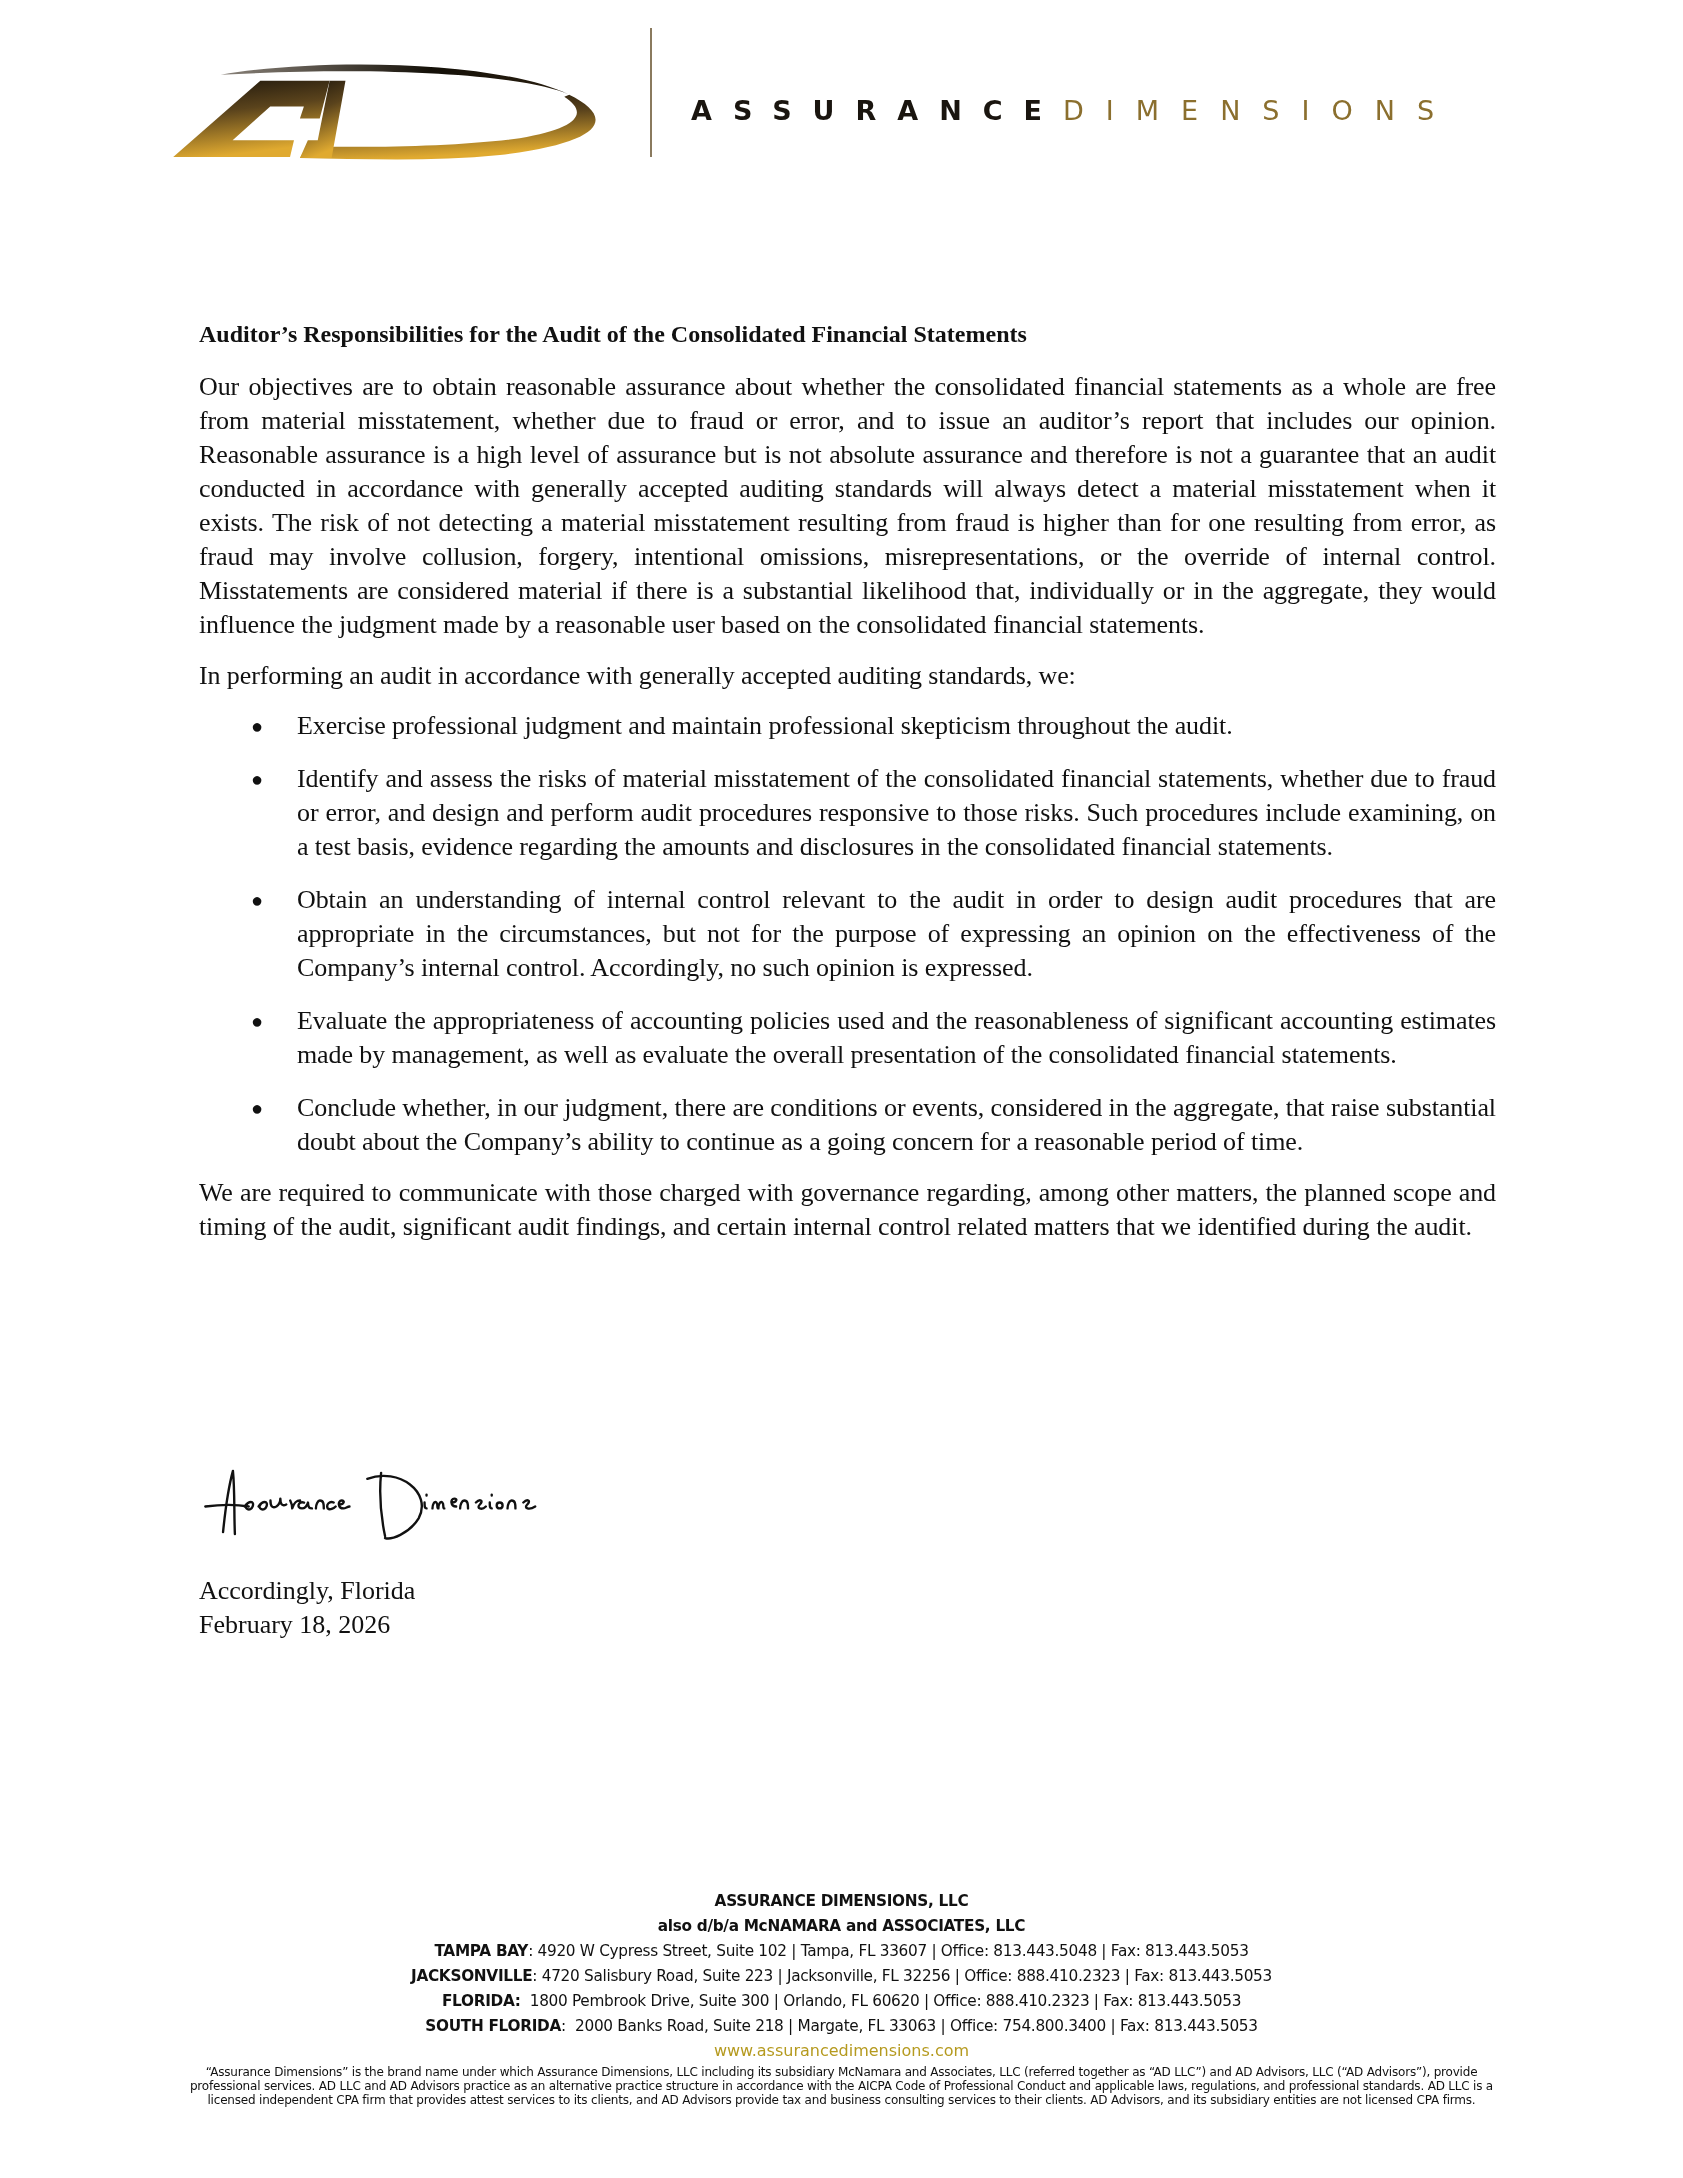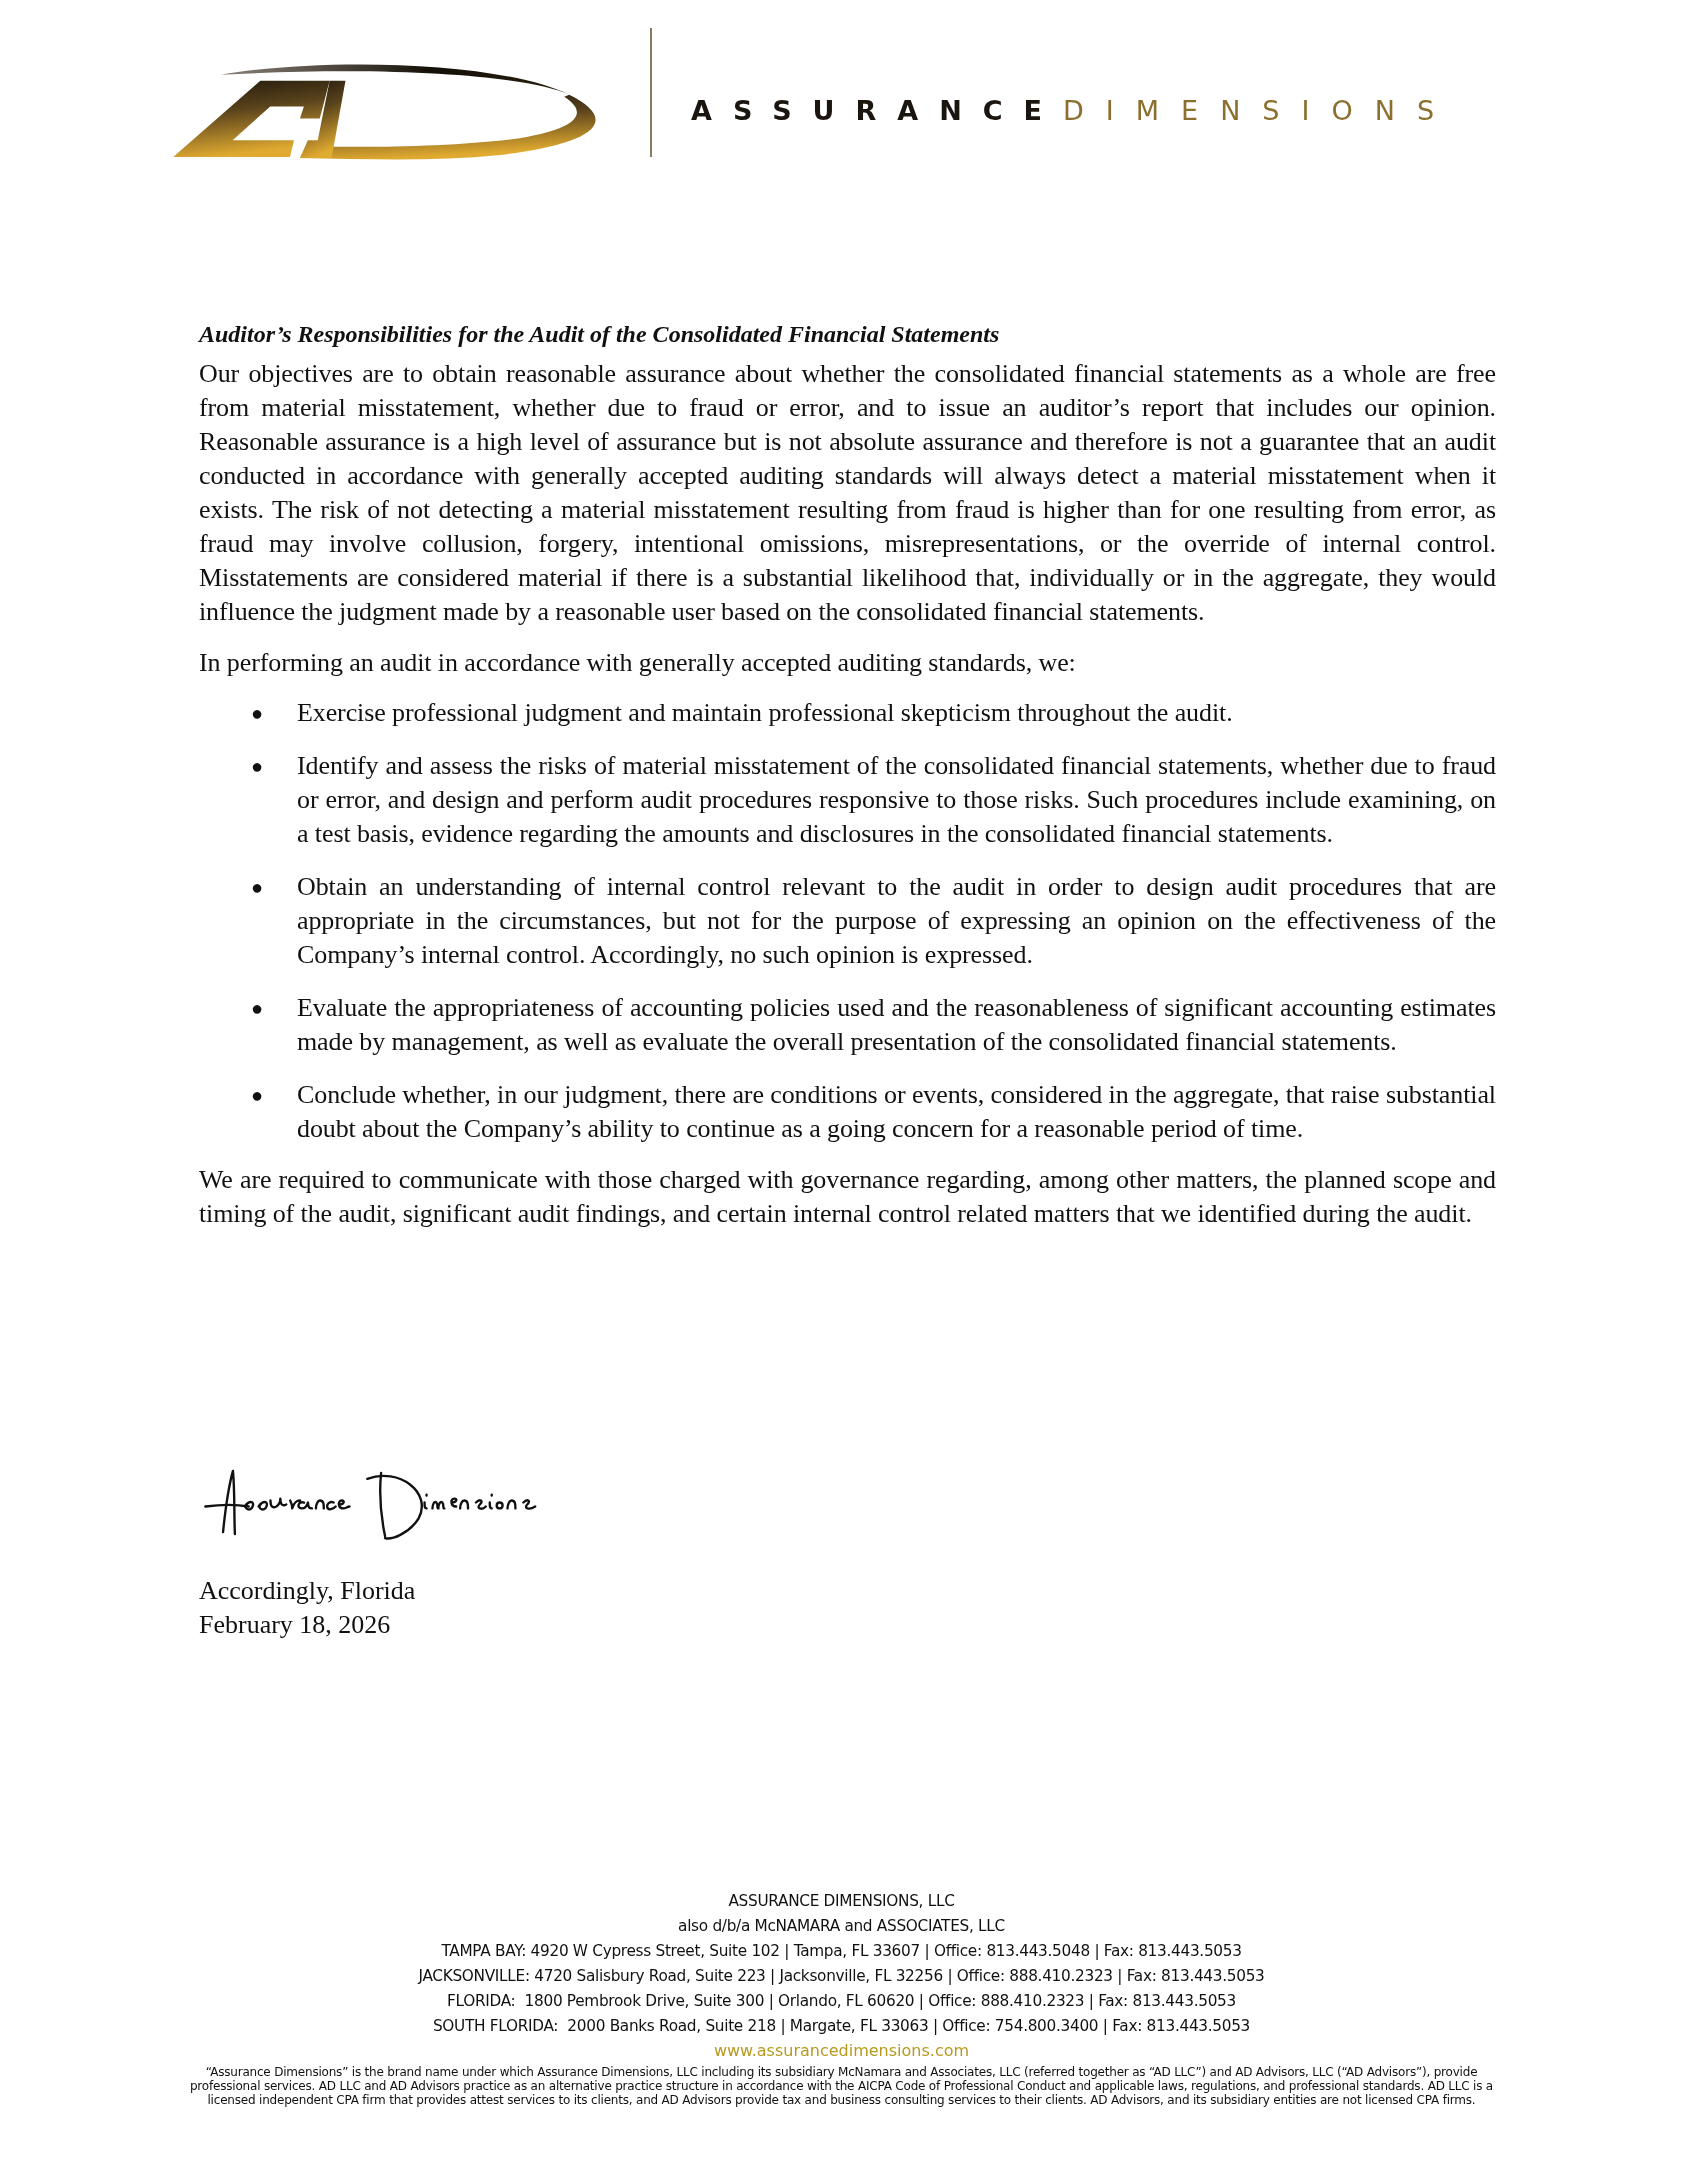--- a/index.html
+++ b/index.html
@@ -8,35 +8,35 @@
 
   
   .logo { position: absolute; left: 173px; top: 61px; width: 438px; height: 99px; }
   .header-divider { position: absolute; left: 650px; top: 28px; width: 2px; height: 129px; background: #8a7a5e; }
   .brand { position: absolute; left: 691px; top: 95px; font-family: "DejaVu Sans", sans-serif; font-size: 27px; letter-spacing: 21px; white-space: nowrap; line-height: 32px; }
   .brand .b1 { color: #1a150f; font-weight: bold; }
   .brand .b2 { color: #8b6f2e; font-weight: normal; letter-spacing: 22px; }
 
   
   .content { position: absolute; left: 199px; top: 317px; width: 1297px; font-family: "Liberation Serif", serif; color: #111; }
-  .heading { font-weight: bold; font-size: 24px; line-height: 34px; margin: 0 0 6px 0; font-style: italic; }
+  .heading { font-weight: bold; font-size: 24px; line-height: 34px; margin: 0 0 19px 0; }
   .para { font-size: 26px; line-height: 34px; text-align: justify; margin: 0 0 17px 0; letter-spacing: -0.1px; }
   .para.lead { margin-bottom: 16px; }
   ul.bullets { list-style: none; margin: 0; padding: 0; }
   ul.bullets li { position: relative; padding-left: 98px; font-size: 26px; line-height: 34px; text-align: justify; margin-bottom: 19px; letter-spacing: -0.1px; }
   ul.bullets li .bullet { position: absolute; left: 52px; top: 0; font-size: 20px; }
   ul.bullets li:last-child { margin-bottom: 17px; }
 
   .signature { position: absolute; left: 201px; top: 1463px; width: 376px; height: 81px; }
   .sig-text { position: absolute; left: 199px; top: 1574px; font-family: "Liberation Serif", serif; font-size: 26px; line-height: 34px; color: #111; }
 
   
   .footer { position: absolute; left: 0; top: 1889px; width: 1683px; text-align: center; font-family: "DejaVu Sans", sans-serif; color: #111; }
   .footer .line { font-size: 15.3px; line-height: 25px; white-space: nowrap; letter-spacing: -0.3px; }
-  .footer .bold { font-weight: normal; }
+  .footer .bold { font-weight: bold; }
   .footer .url { color: #b59a1f; font-size: 16px; line-height: 24px; }
   .footer .disclaimer { font-size: 12px; line-height: 14px; letter-spacing: -0.2px; width: 1307px; margin: 2px auto 0 auto; text-align: center; white-space: normal; }
 </style>
 </head>
 <body>
 
 <div class="page">
 
   <svg class="logo" viewBox="0 0 442 100" xmlns="http://www.w3.org/2000/svg">
     <defs>

